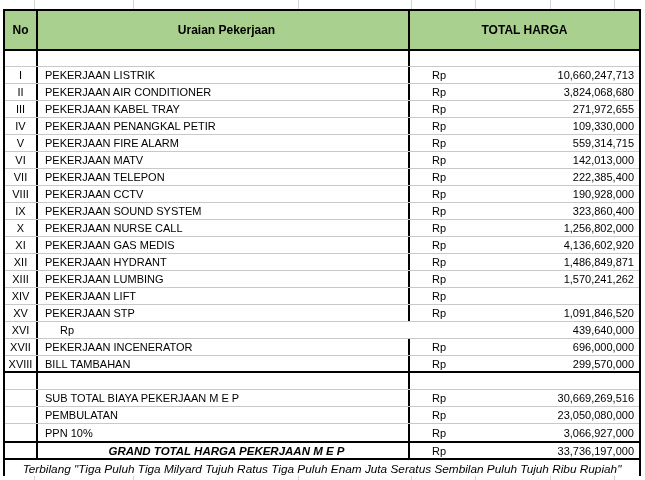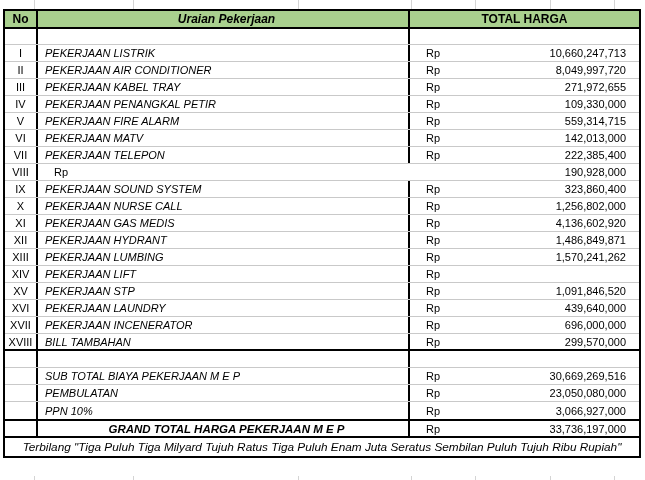--- a/index.html
+++ b/index.html
@@ -14,30 +14,30 @@
   .gridstrip.bottom { top:476px; height:4px; }
   .gridv { position:absolute; top:0; width:1px; height:100%; background:#d4d4d4; }
 
   .table {
     position:absolute; top:9px; left:3px; width:638px;
     border-left:2px solid #000; border-right:2px solid #000;
   }
   .row { display:flex; width:100%; }
 
   .hrow {
-    height:20px; background:#a9d08e;
+    height:42px; background:#a9d08e;
     border-top:2px solid #000; border-bottom:2px solid #000;
     font-weight:bold; font-size:12px;
   }
   .hrow > div { display:flex; align-items:center; justify-content:center; }
 
   .c-no   { flex:0 0 33px; border-right:2px solid #000; display:flex; align-items:center; justify-content:center; }
-  .c-name { flex:0 0 372px; border-right:2px solid #000; padding-left:7px; display:flex; align-items:center;font-style:italic; }
-  .c-rp   { flex:0 0 50px; padding-left:16px; display:flex; align-items:center; }
-  .c-val  { flex:1; padding-right:13px; display:flex; align-items:center; justify-content:flex-end; }
+  .c-name { flex:0 0 372px; border-right:2px solid #000; padding-left:7px; display:flex; align-items:center; }
+  .c-rp   { flex:0 0 50px; padding-left:22px; display:flex; align-items:center; }
+  .c-val  { flex:1; padding-right:5px; display:flex; align-items:center; justify-content:flex-end; }
   .c-total{ flex:1; }
 
   .drow { height:17px; font-size:11px; border-bottom:1px solid #c9c9c9; }
   .drow:last-child { border-bottom:none; }
   .blank1 { height:16px; border-bottom:1px solid #c9c9c9; }
   .thickbottom { border-bottom:2px solid #000 !important; }
   .noline { border-bottom:none !important; }
 
   .grow {
     height:19px; font-size:11px;
@@ -84,21 +84,21 @@
         <div class="row drow">
           <div class="c-no">I</div>
           <div class="c-name">PEKERJAAN LISTRIK</div>
           <div class="c-rp">Rp</div>
           <div class="c-val">10,660,247,713</div>
         </div>
         <div class="row drow">
           <div class="c-no">II</div>
           <div class="c-name">PEKERJAAN AIR CONDITIONER</div>
           <div class="c-rp">Rp</div>
-          <div class="c-val">8,049,997,720</div>
+          <div class="c-val">3,824,068,680</div>
         </div>
         <div class="row drow">
           <div class="c-no">III</div>
           <div class="c-name">PEKERJAAN KABEL TRAY</div>
           <div class="c-rp">Rp</div>
           <div class="c-val">271,972,655</div>
         </div>
         <div class="row drow">
           <div class="c-no">IV</div>
           <div class="c-name">PEKERJAAN PENANGKAL PETIR</div>
@@ -118,20 +118,21 @@
           <div class="c-val">142,013,000</div>
         </div>
         <div class="row drow">
           <div class="c-no">VII</div>
           <div class="c-name">PEKERJAAN TELEPON</div>
           <div class="c-rp">Rp</div>
           <div class="c-val">222,385,400</div>
         </div>
         <div class="row drow">
           <div class="c-no">VIII</div>
+          <div class="c-name">PEKERJAAN CCTV</div>
           <div class="c-rp">Rp</div>
           <div class="c-val">190,928,000</div>
         </div>
         <div class="row drow">
           <div class="c-no">IX</div>
           <div class="c-name">PEKERJAAN SOUND SYSTEM</div>
           <div class="c-rp">Rp</div>
           <div class="c-val">323,860,400</div>
         </div>
         <div class="row drow">
@@ -164,21 +165,20 @@
           <div class="c-rp">Rp</div>
         </div>
         <div class="row drow">
           <div class="c-no">XV</div>
           <div class="c-name">PEKERJAAN STP</div>
           <div class="c-rp">Rp</div>
           <div class="c-val">1,091,846,520</div>
         </div>
         <div class="row drow">
           <div class="c-no">XVI</div>
-          <div class="c-name">PEKERJAAN LAUNDRY</div>
           <div class="c-rp">Rp</div>
           <div class="c-val">439,640,000</div>
         </div>
         <div class="row drow">
           <div class="c-no">XVII</div>
           <div class="c-name">PEKERJAAN INCENERATOR</div>
           <div class="c-rp">Rp</div>
           <div class="c-val">696,000,000</div>
         </div>
         <div class="row drow thickbottom">

